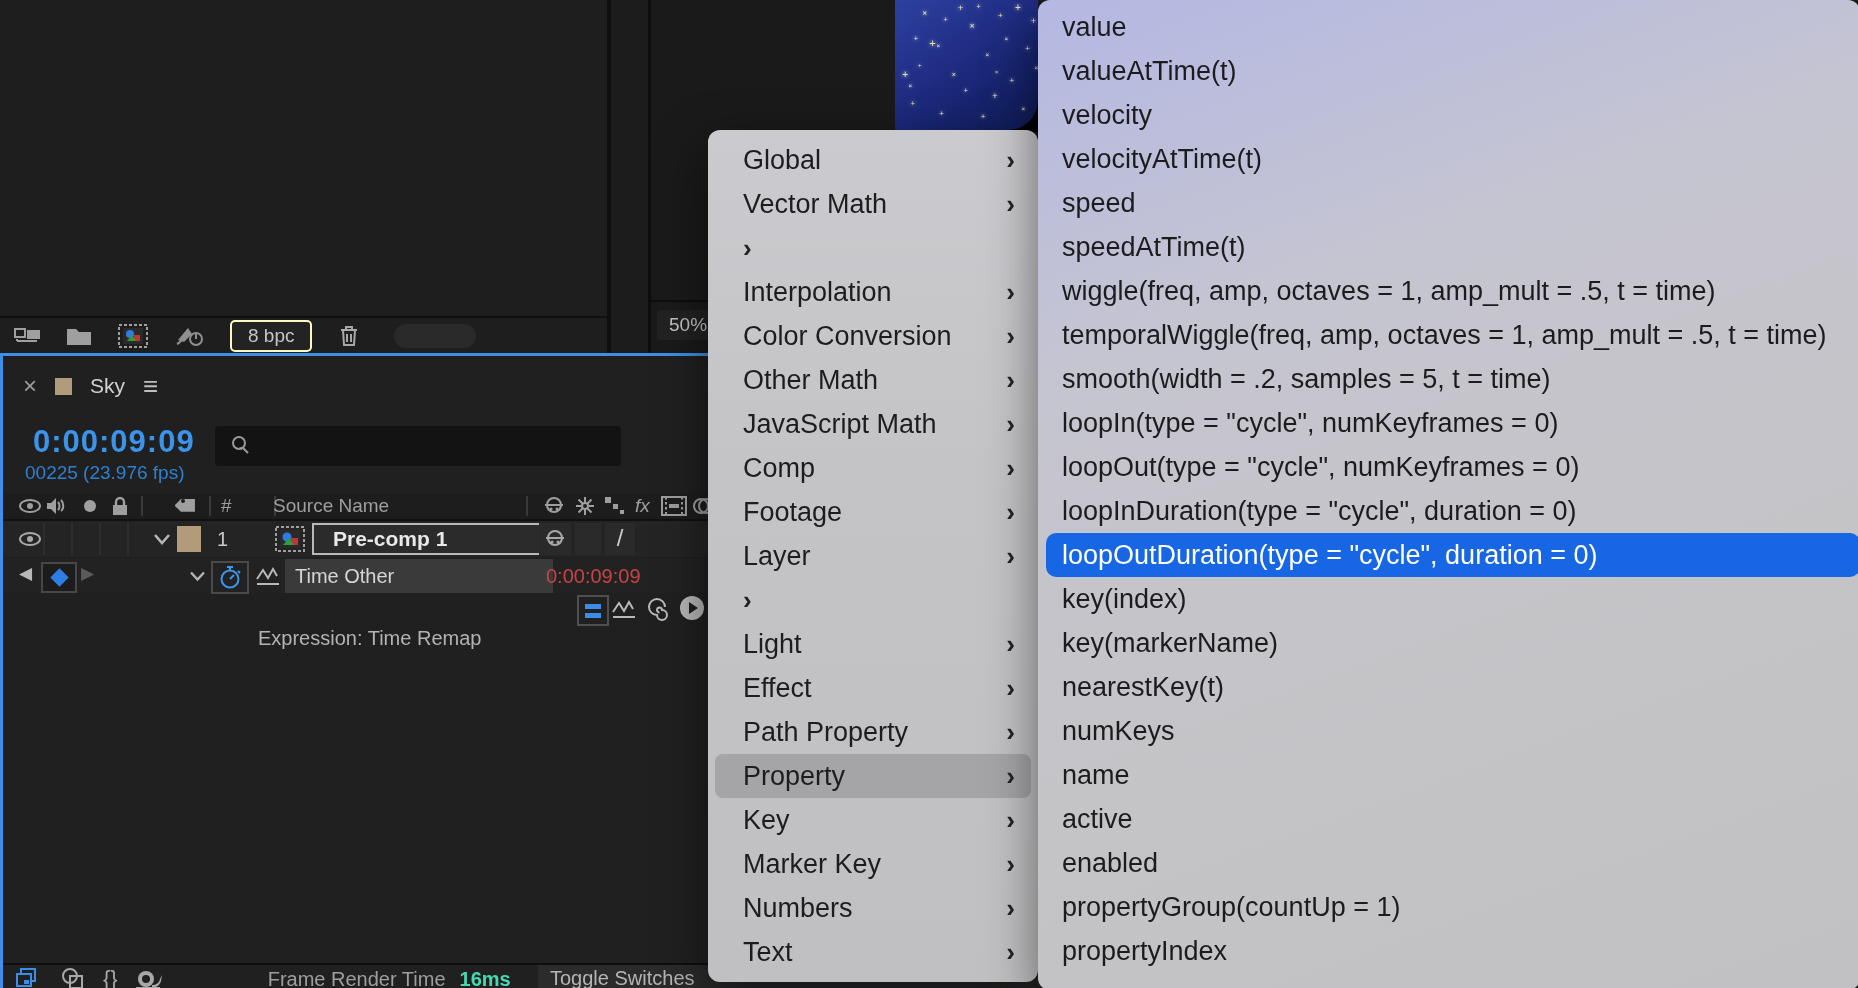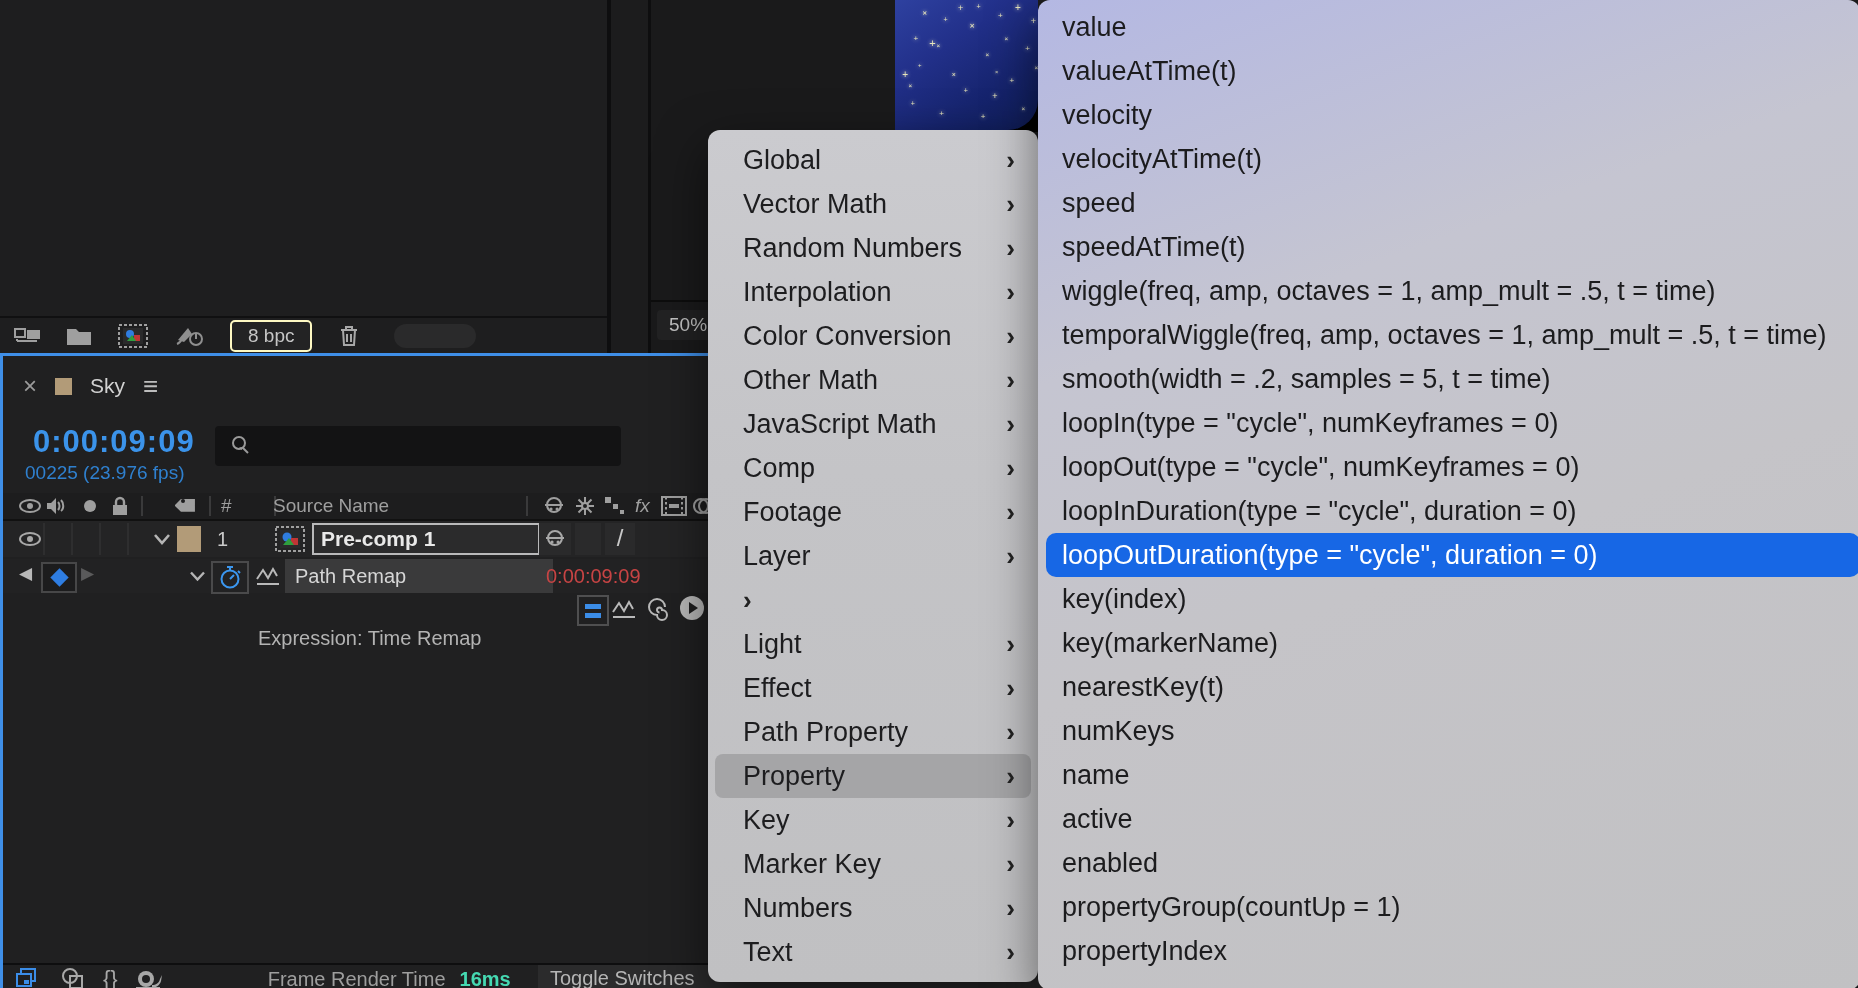--- a/index.html
+++ b/index.html
@@ -42,21 +42,21 @@
     color:#9f9f9f;font-size:19px;}
   .hdr{position:absolute;top:50%;transform:translateY(-50%);line-height:0;}
   .vdiv{position:absolute;top:3px;width:2px;height:20px;background:#3a3a3b;}
 
   #layer-row{left:0;top:165px;width:1035px;height:36px;background:#242425;}
   .cellline{position:absolute;top:2px;width:2px;height:32px;background:#2e2e2f;}
   .label-chip{position:absolute;left:174px;top:5px;width:24px;height:26px;background:#b29b78;}
   .layer-num{position:absolute;left:214px;top:7px;color:#c9c9c9;font-size:20px;}
   #name-box{position:absolute;left:309px;top:2px;width:217px;height:28px;background:#2b2b2c;
     border:2px solid #b9b9ba;color:#e9e9e9;font-size:21px;font-weight:bold;
-    display:flex;align-items:center;padding-left:7px;}
+    display:flex;align-items:center;padding-left:19px;}
   .switch-cell{position:absolute;top:2px;height:32px;background:#2a2a2b;}
 
   #prop-row{left:0;top:203px;width:1035px;height:34px;background:#222223;}
   .knav-box{position:absolute;left:38px;top:3px;width:32px;height:27px;background:#1c1c1d;border:2px solid #474748;
     display:flex;align-items:center;justify-content:center;}
   .kf-diamond{width:13px;height:13px;background:#2e7de2;transform:rotate(45deg);}
   .knav-arrow{position:absolute;top:4px;font-size:17px;}
   .sw-box{position:absolute;left:208px;top:2px;width:34px;height:29px;border:2px solid #4a4a4b;
     display:flex;align-items:center;justify-content:center;}
   #prop-strip{position:absolute;left:282px;top:0;width:258px;height:34px;background:#3a3a3b;
@@ -359,21 +359,21 @@
           </svg>
         </span>
       <span class="hdr" style="left:252px;top:17px">
         <svg width="26" height="20" viewBox="0 0 26 20">
             <g stroke="#b9b9b9" stroke-width="2" fill="none">
           <path d="M2 13L8 4l5 8 5-9 4 7"></path>
               <path d="M2 18h22"></path>
             </g>
           </svg>
         </span>
-      <span id="prop-strip">Path Remap</span>
+      <span id="prop-strip">Time Other</span>
       <span id="prop-value">0:00:09:09</span>
     </div>
 
     <div class="abs" id="expr-row">
       <span class="expr-eq-box">
         <span class="eqbar"></span>
           <span class="eqbar"></span>
       </span>
       <span class="hdr" style="left:608px;top:14px">
         <svg width="26" height="22" viewBox="0 0 26 22">
@@ -438,21 +438,20 @@
   <div class="abs" id="menu1">
       <div class="m1-item">
         <span class="lbl">Global</span>
         <span class="chev">›</span>
       </div>
       <div class="m1-item">
         <span class="lbl">Vector Math</span>
         <span class="chev">›</span>
       </div>
       <div class="m1-item">
-        <span class="lbl">Random Numbers</span>
         <span class="chev">›</span>
       </div>
       <div class="m1-item">
         <span class="lbl">Interpolation</span>
         <span class="chev">›</span>
       </div>
       <div class="m1-item">
         <span class="lbl">Color Conversion</span>
         <span class="chev">›</span>
       </div>

